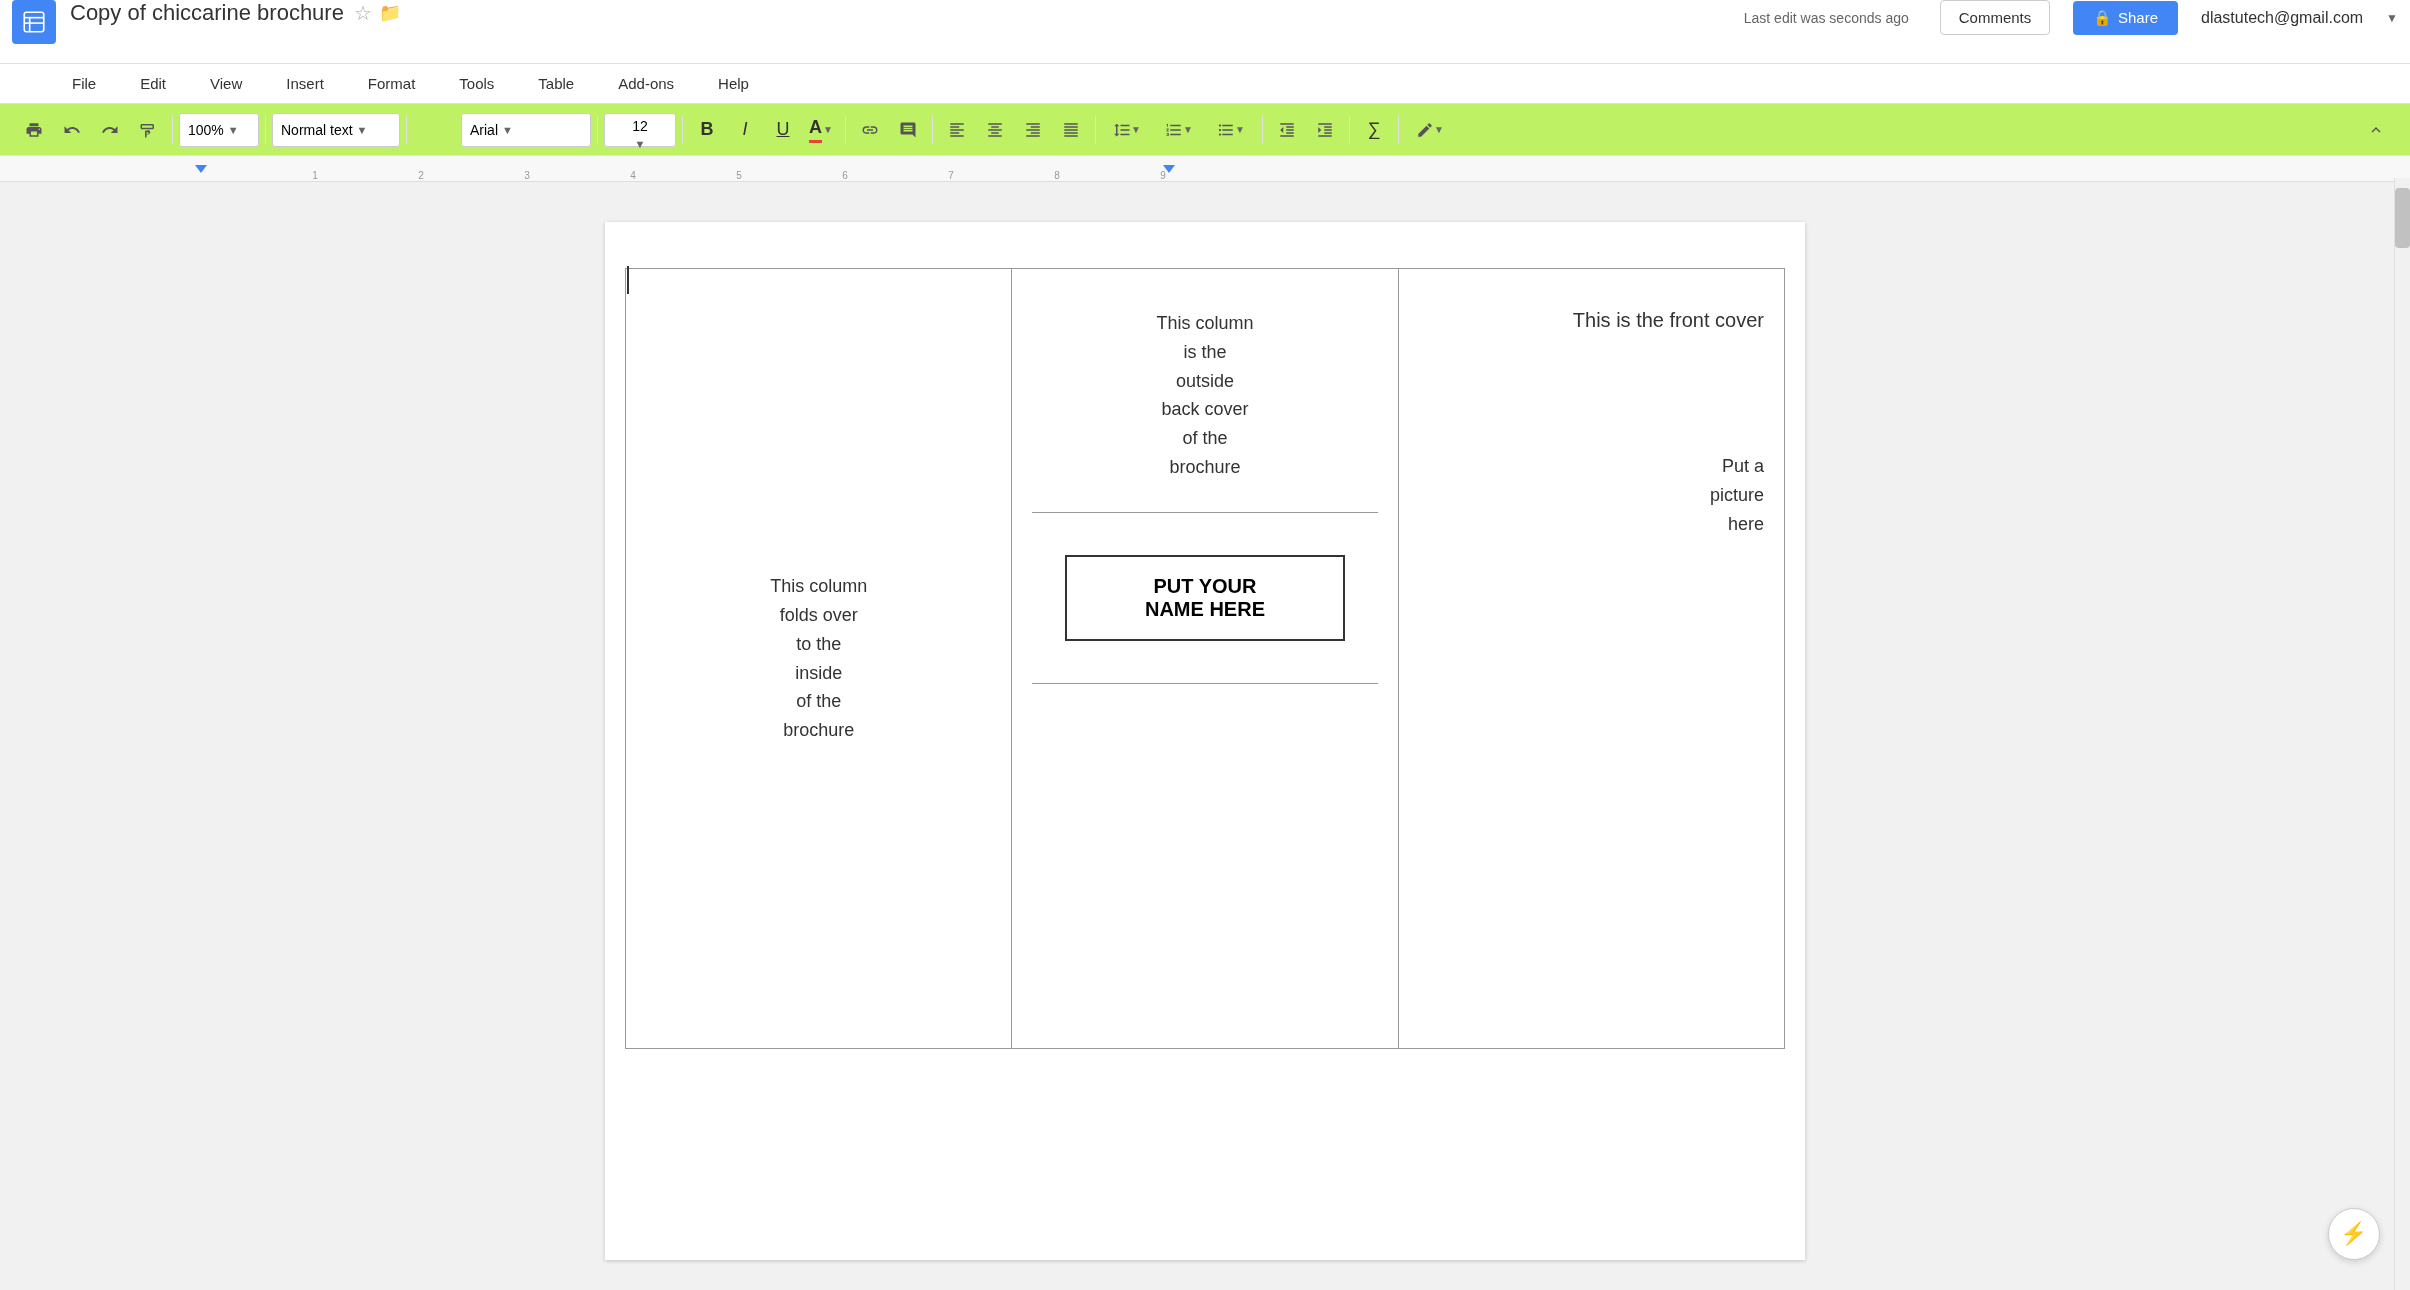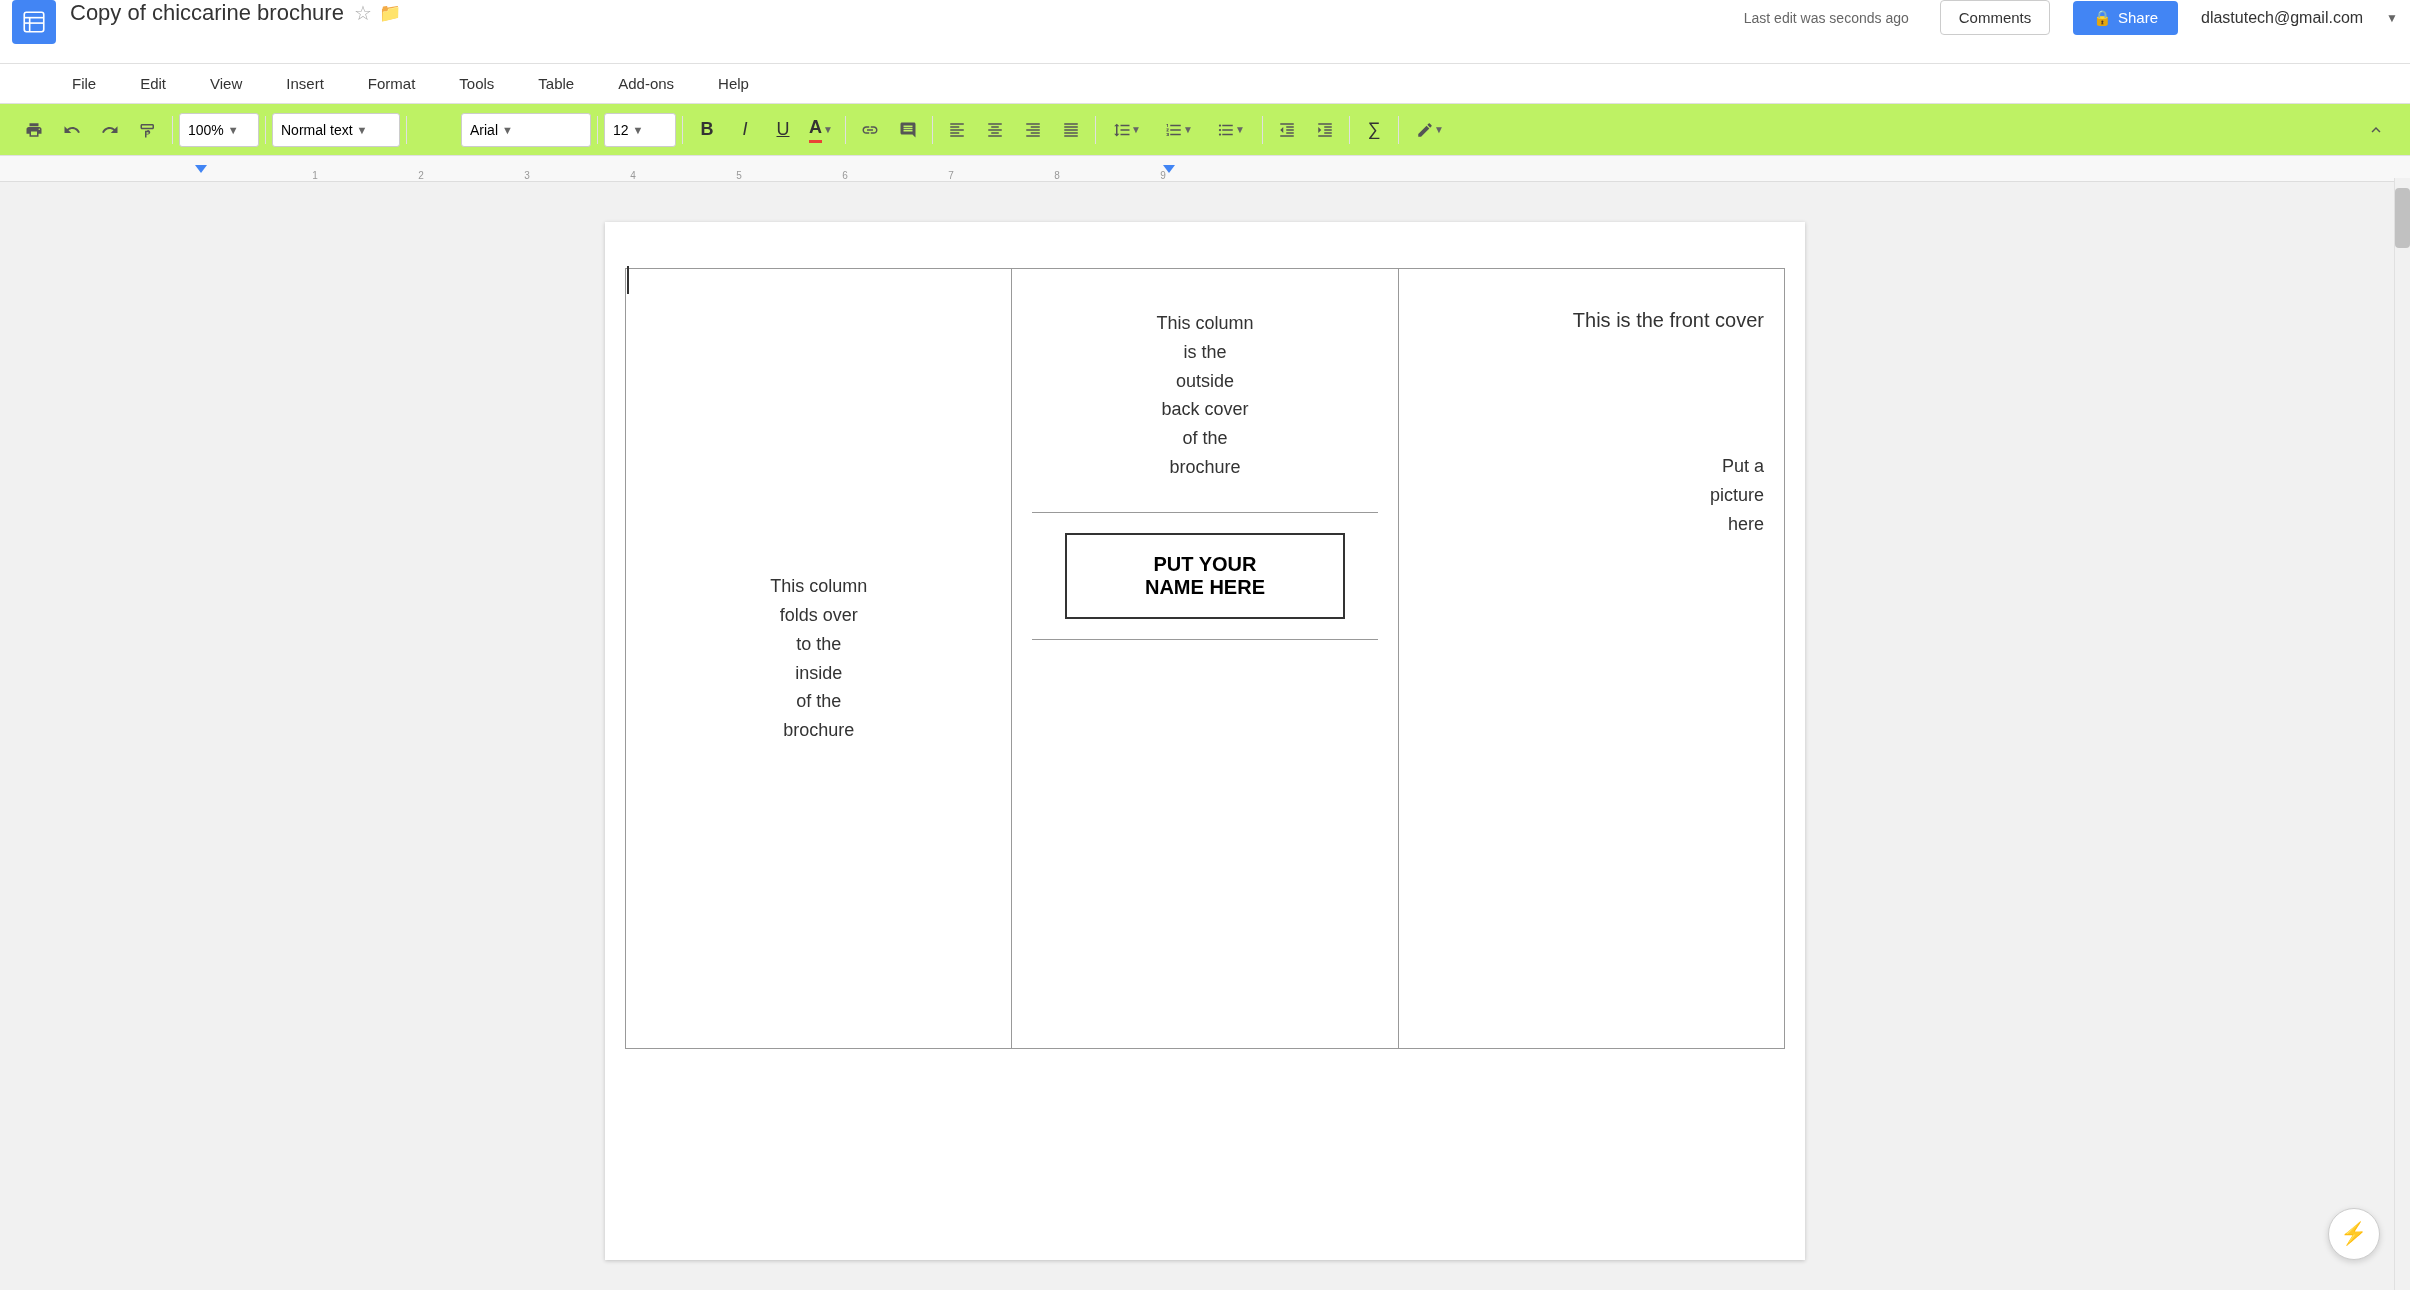--- a/index.html
+++ b/index.html
@@ -96,21 +96,21 @@
       padding: 4px 8px;
       font-size: 14px;
       cursor: pointer;
       background: #fff;
       height: 34px;
       gap: 4px;
     }
     #zoom-select { width: 80px; }
     #style-select { width: 128px; }
     #font-select { width: 130px; margin-left: 48px; }
-    #size-select { width: 72px; }
+    #size-select { width: 72px; flex-direction: column; }
     .tb-select-arrow { color: #666; font-size: 11px; }
 
     
     .tb-fmt-bold { font-weight: bold; }
     .tb-fmt-italic { font-style: italic; }
     .tb-fmt-underline { text-decoration: underline; }
 
     
     #ruler {
       background: #f8f8f8;
@@ -184,21 +184,21 @@
       font-size: 18px;
       line-height: 1.6;
       color: #333;
     }
     .name-box {
       border: 2px solid #333;
       padding: 18px 30px;
       display: inline-block;
       font-size: 20px;
       font-weight: bold;
-      margin: 4px auto;
+      margin: 26px auto;
       min-width: 280px;
     }
     .separator-line {
       border: none;
       border-top: 1px solid #999;
       margin: 16px 0;
     }
     .front-cover-text {
       font-size: 20px;
       color: #333;

